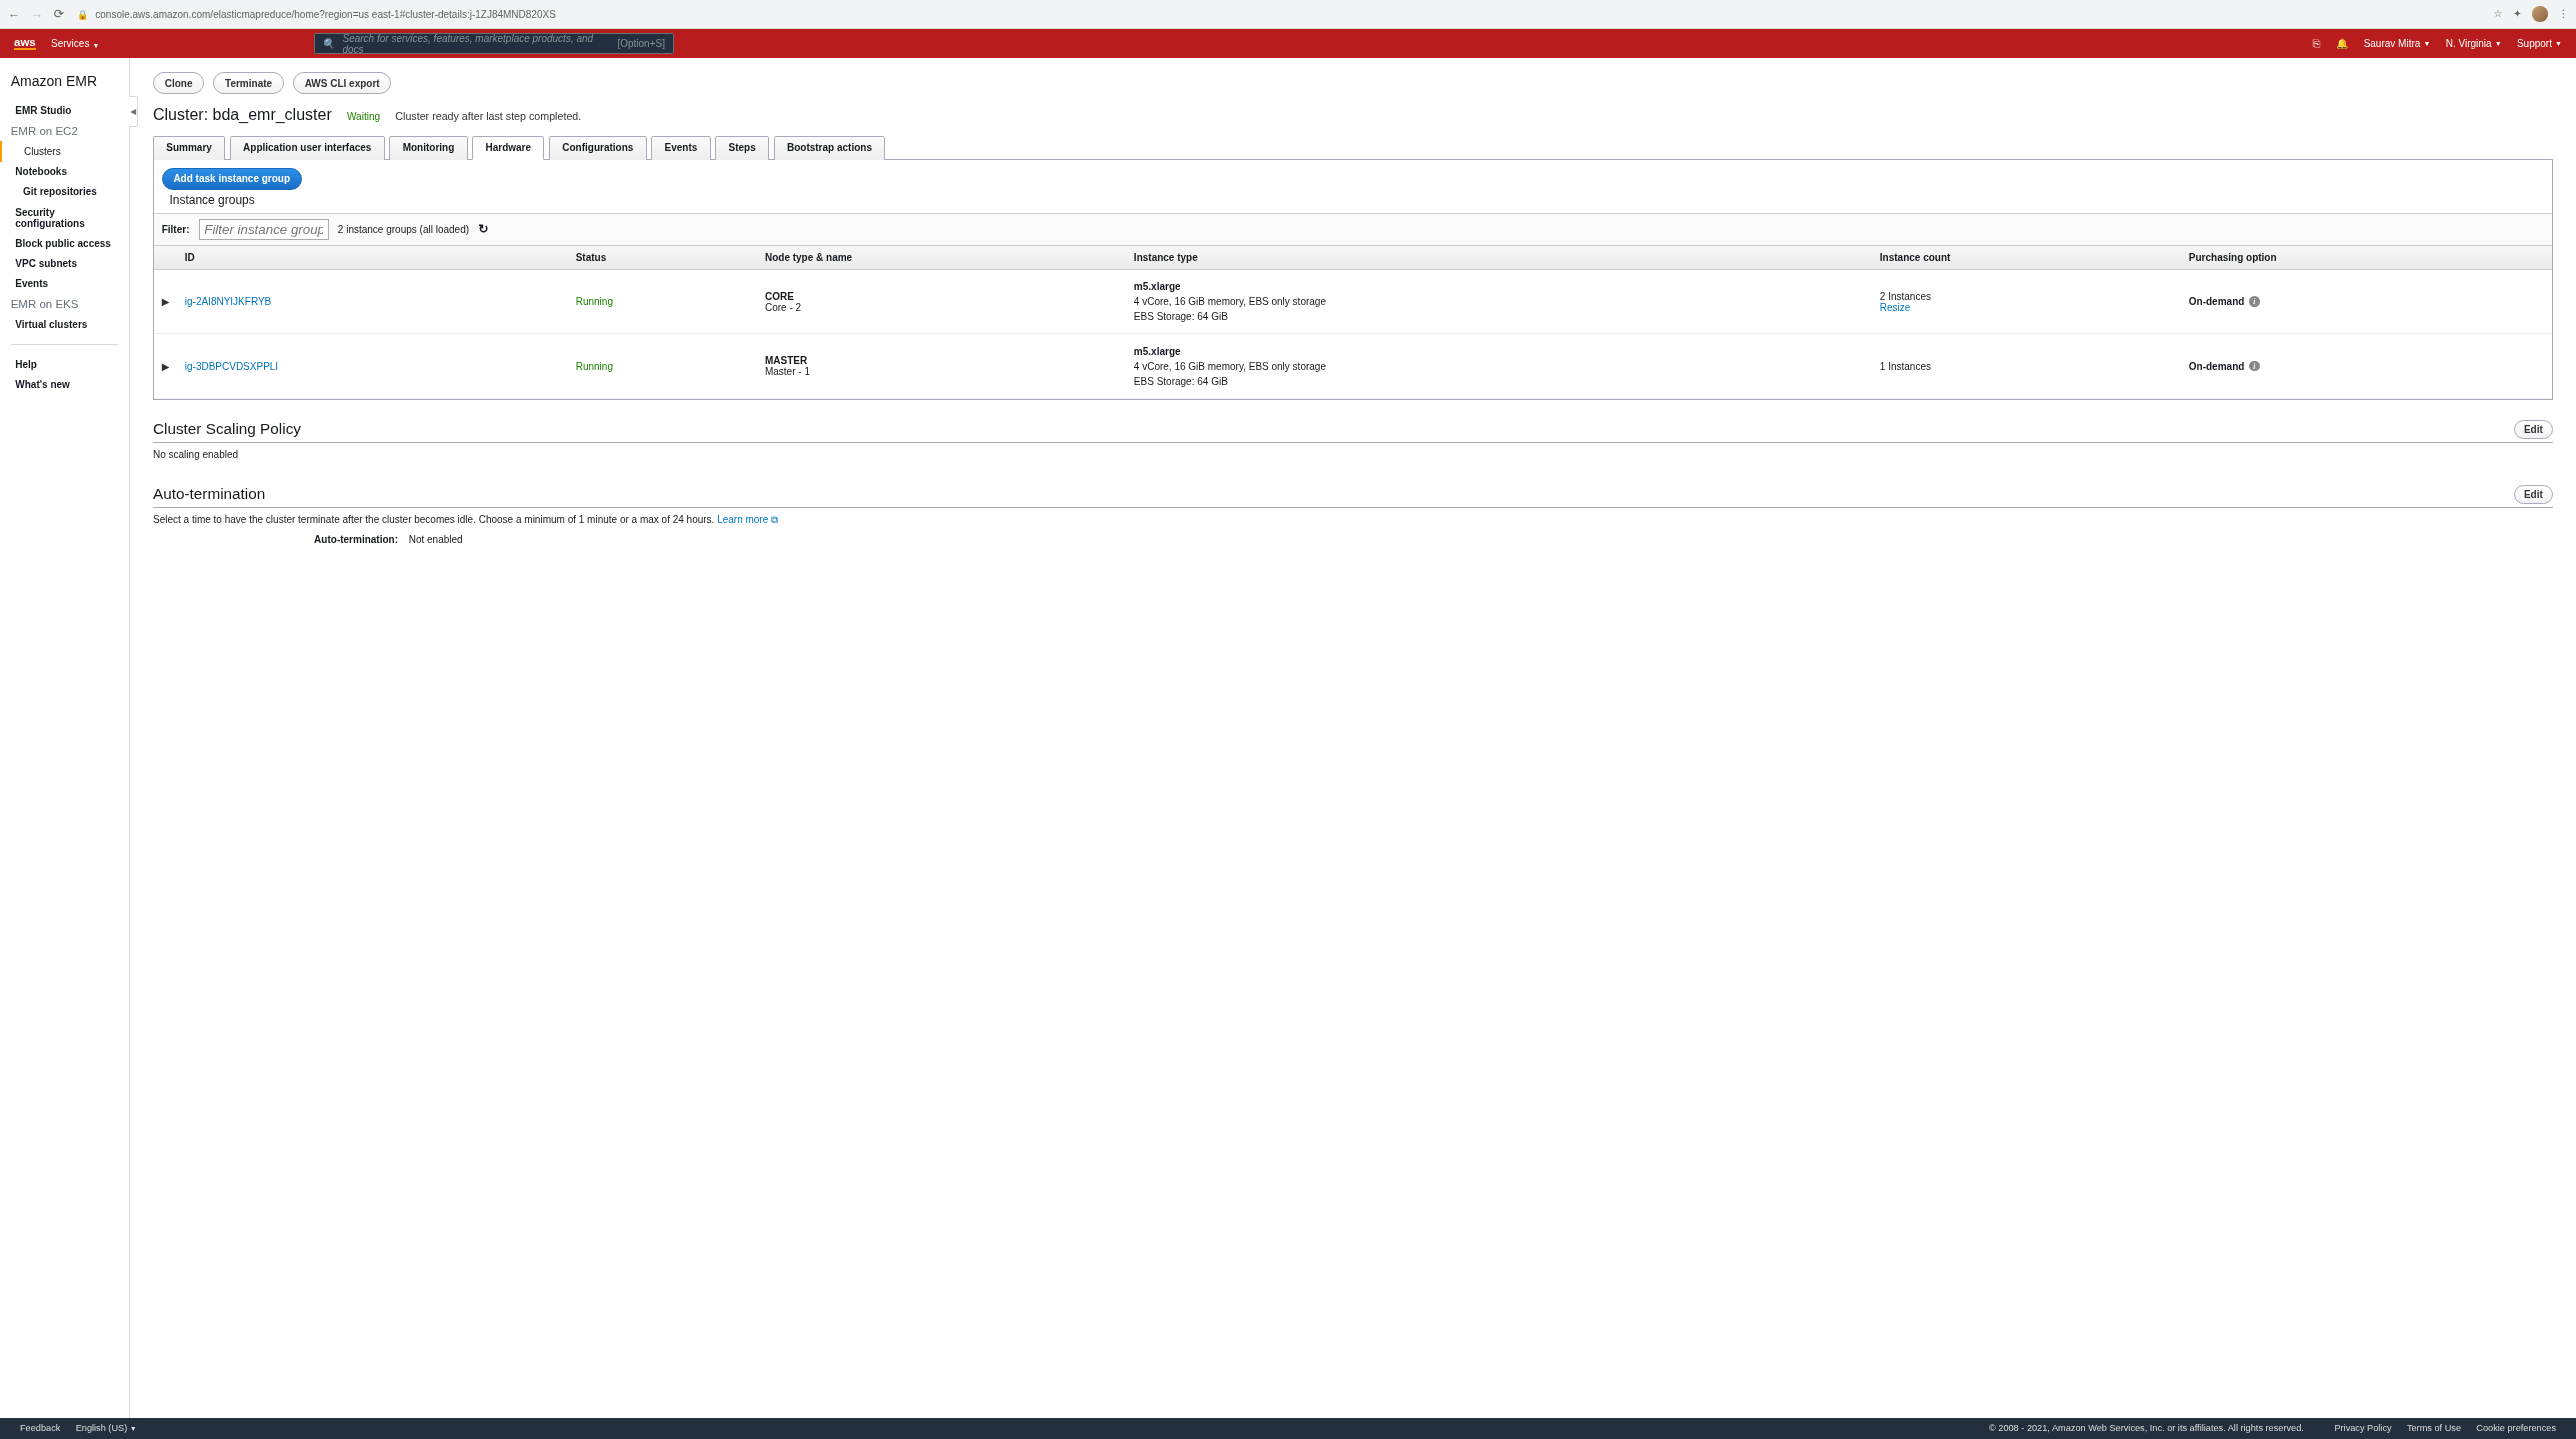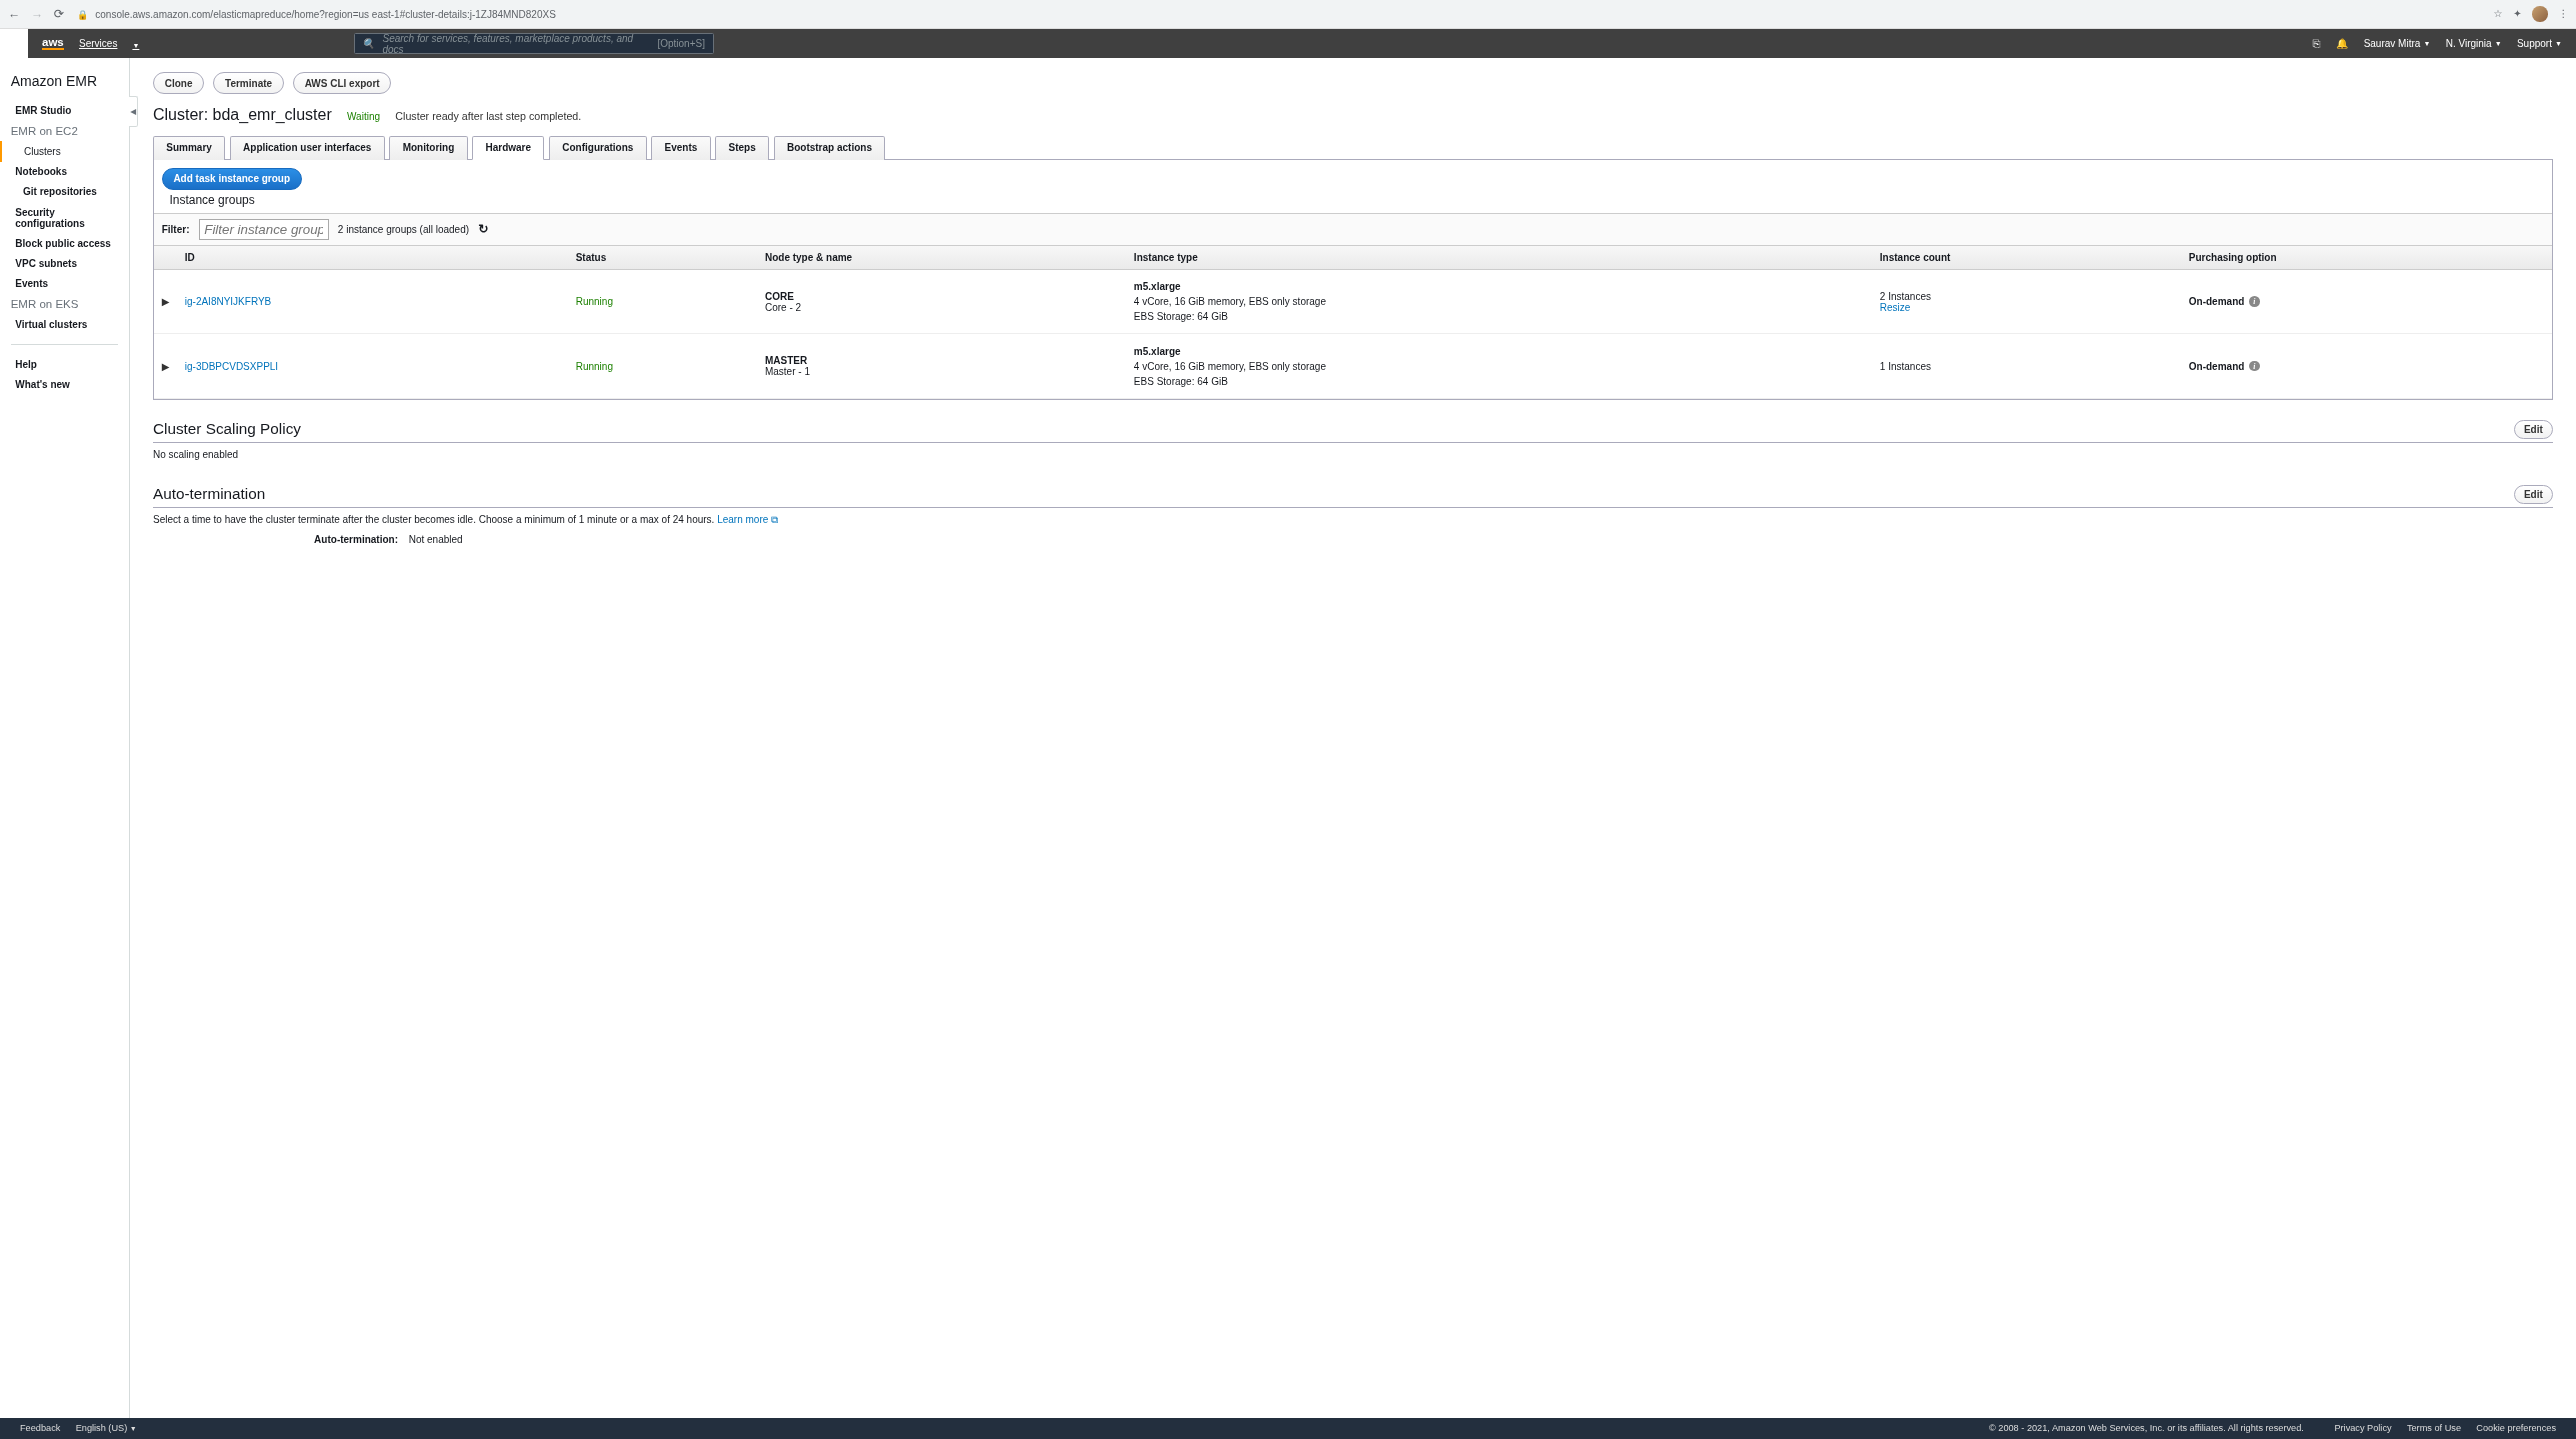--- a/index.html
+++ b/index.html
@@ -8,23 +8,23 @@
 
 .browser-bar { height: 29px; background: #f1f3f4; display: flex; align-items: center; padding: 0 7.7px; gap: 9.2px; border-bottom: 0.8px solid #ddd; }
 .browser-bar .nav-icons { display: flex; gap: 10.7px; color: #5f6368; }
 .browser-bar .nav-icons span { cursor: pointer; font-size: 12.3px; }
 .browser-bar .addr { flex: 1; display: flex; align-items: center; gap: 6.1px; color: #5f6368; font-size: 10px; padding-left: 4.6px; }
 .browser-bar .addr .lock { font-size: 9.2px; }
 .browser-bar .right-icons { display: flex; gap: 10.7px; align-items: center; color: #5f6368; }
 .browser-bar .avatar { width: 15.3px; height: 15.3px; border-radius: 50%; background: linear-gradient(135deg,#c8a070,#8b6040); }
 
 
-.aws-nav { height: 29px; background: #404040; display: flex; align-items: center; padding: 0 14px; color: #fff; gap: 15.3px; margin-left: 28px; }
+.aws-nav { height: 29px; background: #b91c1c; display: flex; align-items: center; padding: 0 14px; color: #fff; gap: 15.3px; }
 .aws-logo { font-weight: bold; font-size: 11.5px; color: #fff; border-bottom: 2.3px solid #ff9900; padding-bottom: 0.8px; line-height: 0.9; }
-.aws-nav .services { cursor: pointer; display: flex; align-items: flex-end; gap: 15px; text-decoration: underline; }
+.aws-nav .services { cursor: pointer; display: flex; align-items: flex-end; gap: 3px; }
 .aws-nav .search-box { flex: 0 0 auto; margin-left: 199px; width: 360px; height: 21.5px; border: 0.8px solid #687078; border-radius: 1.5px; display: flex; align-items: center; padding: 0 7.7px; background: #232f3e; color: #879196; font-style: italic; gap: 7.7px; }
 .aws-nav .search-box .hint { margin-left: auto; font-style: normal; color: #879196; }
 .aws-nav .spacer { flex: 1; }
 .aws-nav .right { display: flex; align-items: center; gap: 15.3px; }
 .aws-nav .right span { cursor: pointer; display: flex; align-items: center; gap: 3.1px; }
 .caret-down { font-size: 7px; }
 
 .layout { display: flex; min-height: calc(100vh - 29px - 29px - 21.5px); }
 
 

